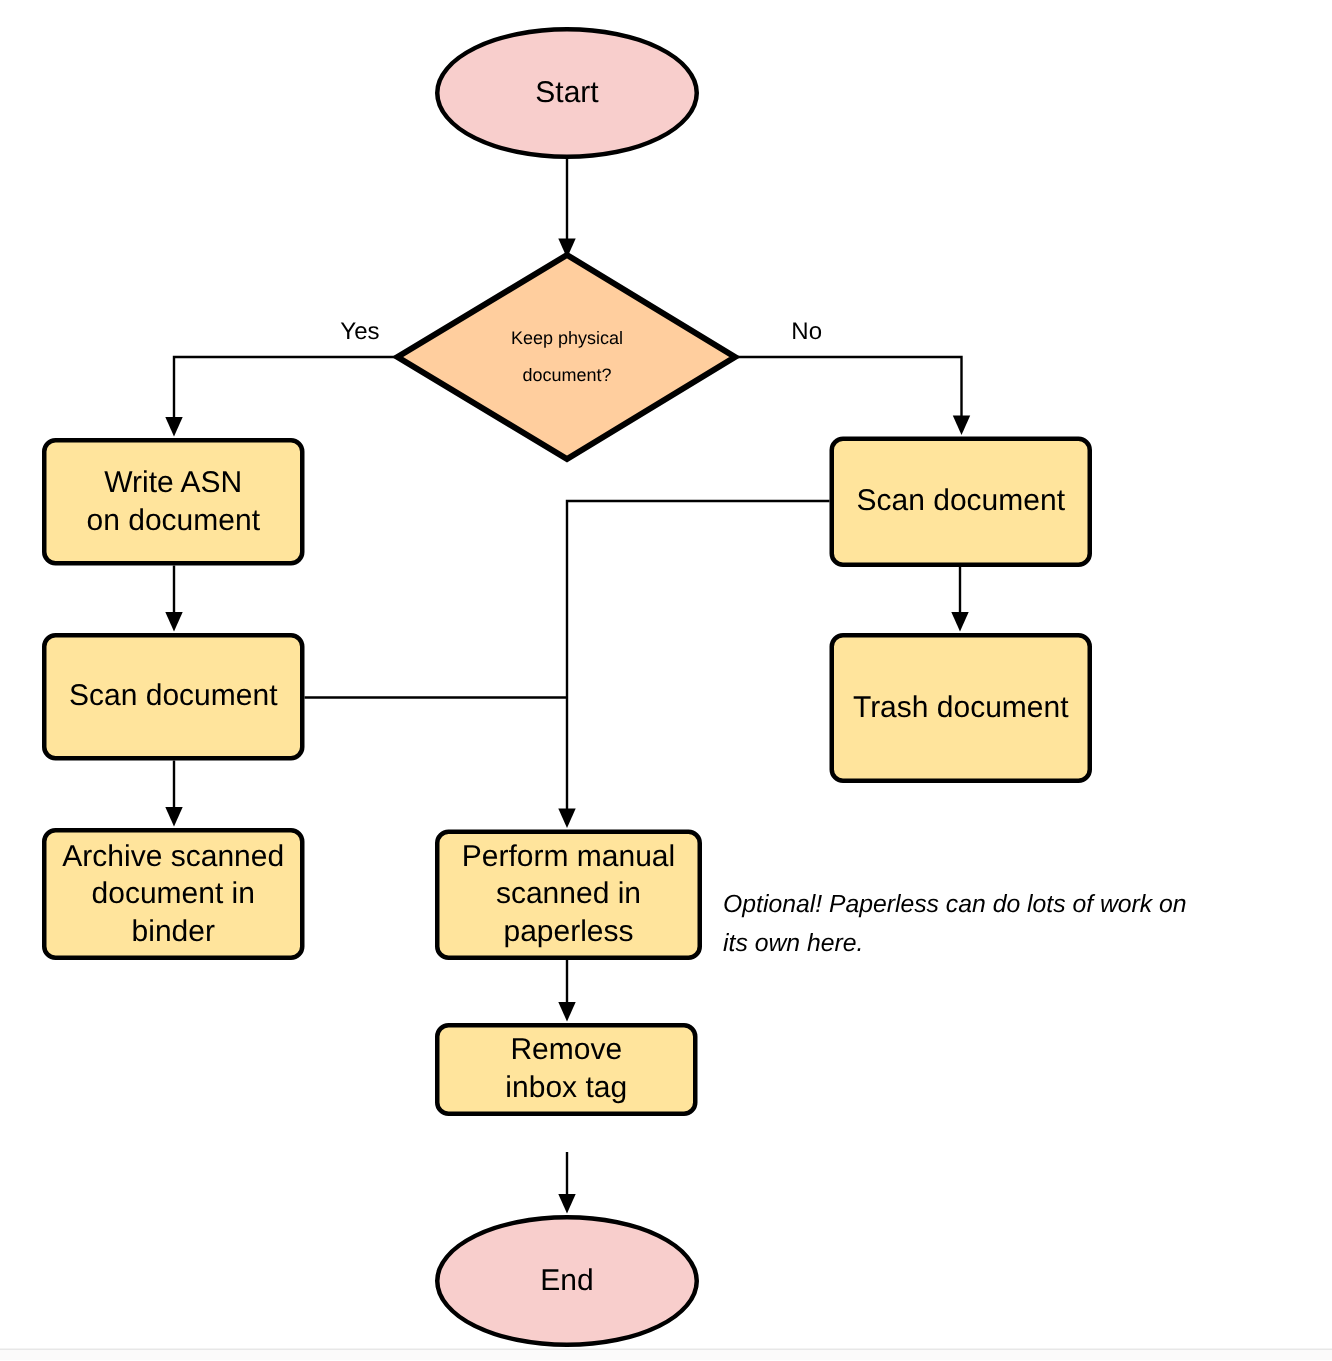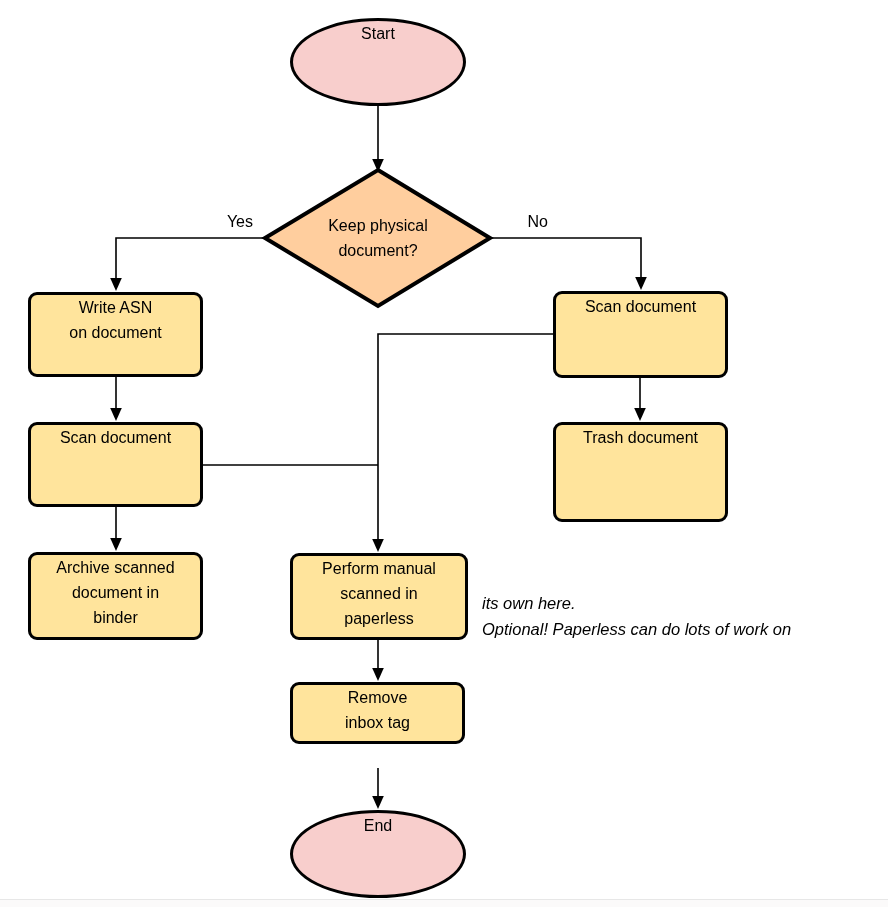--- a/index.html
+++ b/index.html
@@ -14,42 +14,42 @@
   }
   #edges {
     position: absolute;
     left: 0; top: 0;
     width: 888px; height: 907px;
   }
   .node {
     position: absolute;
     box-sizing: border-box;
     display: flex;
-    align-items: flex-start;
+    align-items: center;
     justify-content: center;
     text-align: center;
-    font-size: 16px;
+    font-size: 20px;
     line-height: 25px;
   }
   .process {
     background: #ffe49c;
     border: 3px solid #000000;
     border-radius: 9px;
   }
   .terminal {
     background: #f8cecc;
     border: 3px solid #000000;
     border-radius: 50%;
   }
   .diamond-label {
     position: absolute;
     left: 288px; top: 213px;
     width: 180px;
     text-align: center;
-    font-size: 16px;
+    font-size: 12px;
     line-height: 25px;
   }
   .edge-label {
     position: absolute;
     font-size: 16px;
     line-height: 20px;
     text-align: right;
     width: 50px;
   }
   #label-yes { left: 203px; top: 212px; }
@@ -149,22 +149,22 @@
 
   <div class="node process" style="left:290px; top:553px; width:178px; height:87px;">
     <div>
       <span class="line">Perform manual</span>
       <span class="line">scanned in</span>
       <span class="line">paperless</span>
     </div>
   </div>
 
   <div class="annotation">
+    <span class="line">Optional! Paperless can do lots of work on</span>
     <span class="line">its own here.</span>
-    <span class="line">Optional! Paperless can do lots of work on</span>
   </div>
 
   <div class="node process" style="left:290px; top:682px; width:175px; height:62px;">
     <div>
       <span class="line">Remove</span>
       <span class="line">inbox tag</span>
     </div>
   </div>
 
   <div class="node terminal" style="left:290px; top:810px; width:176px; height:88px;">

